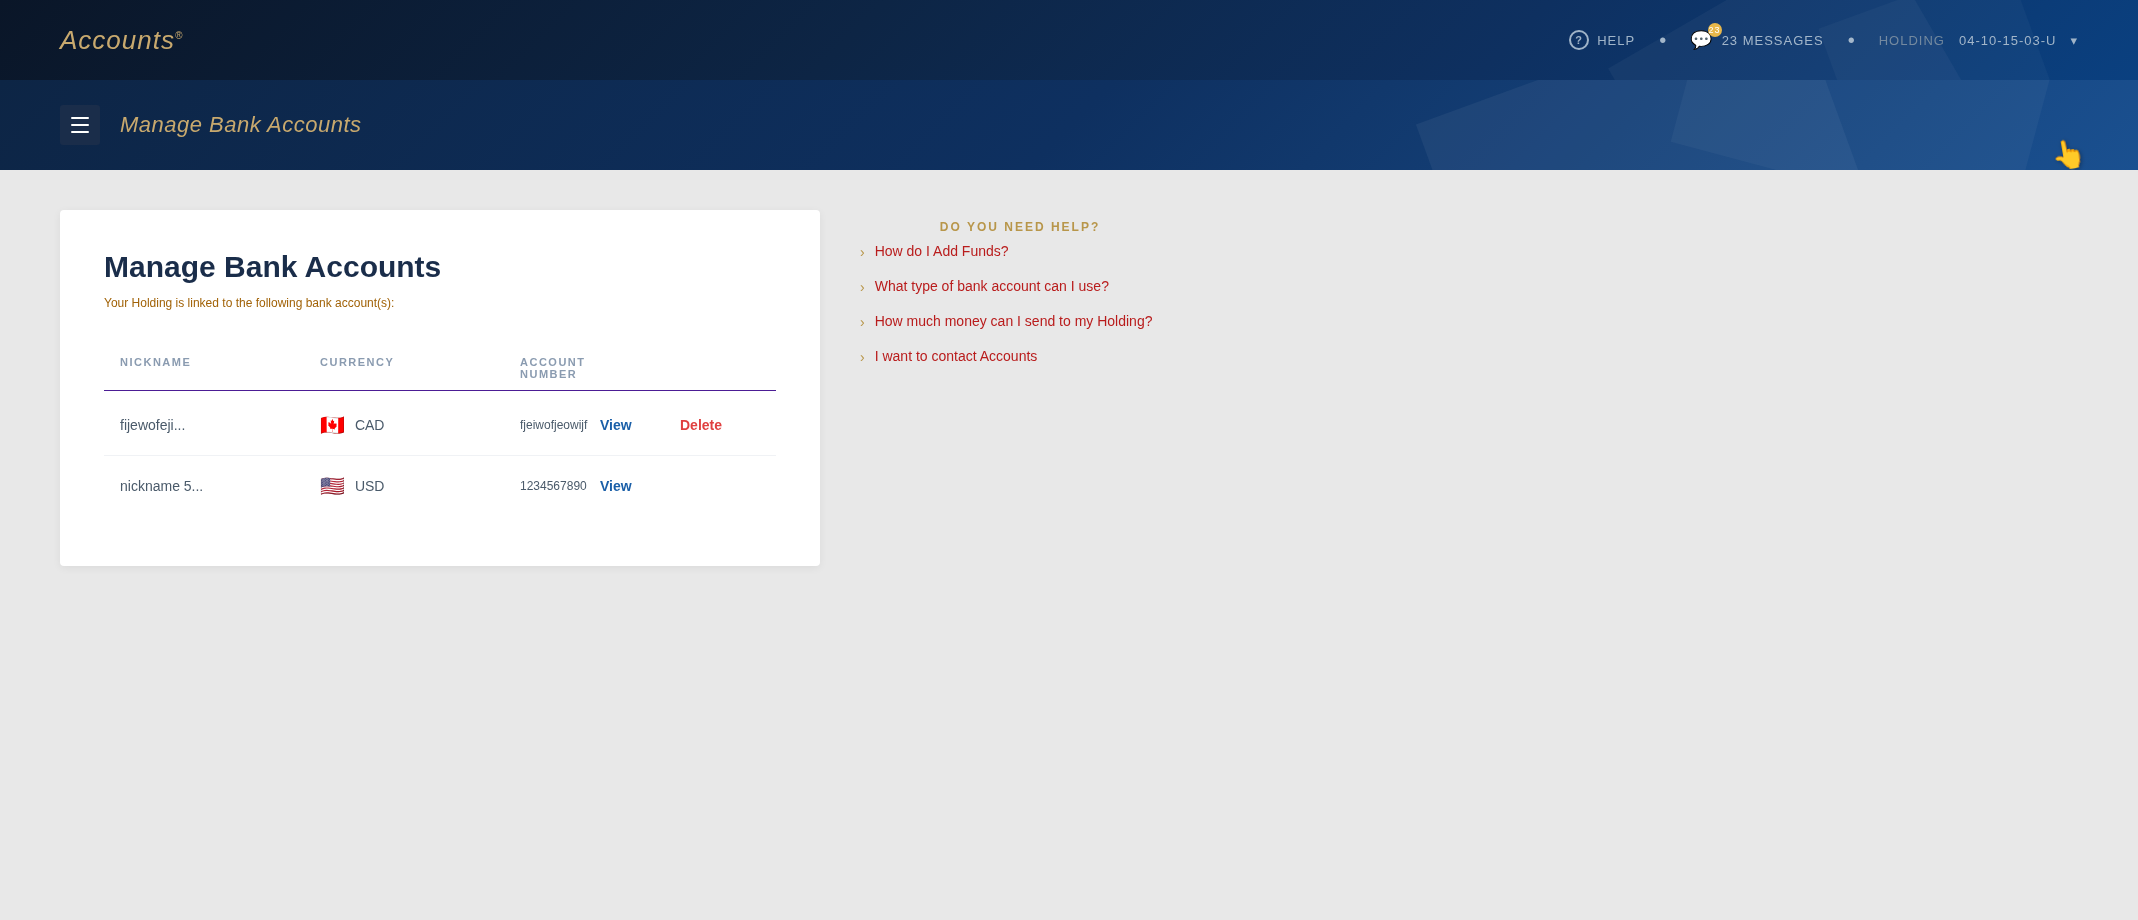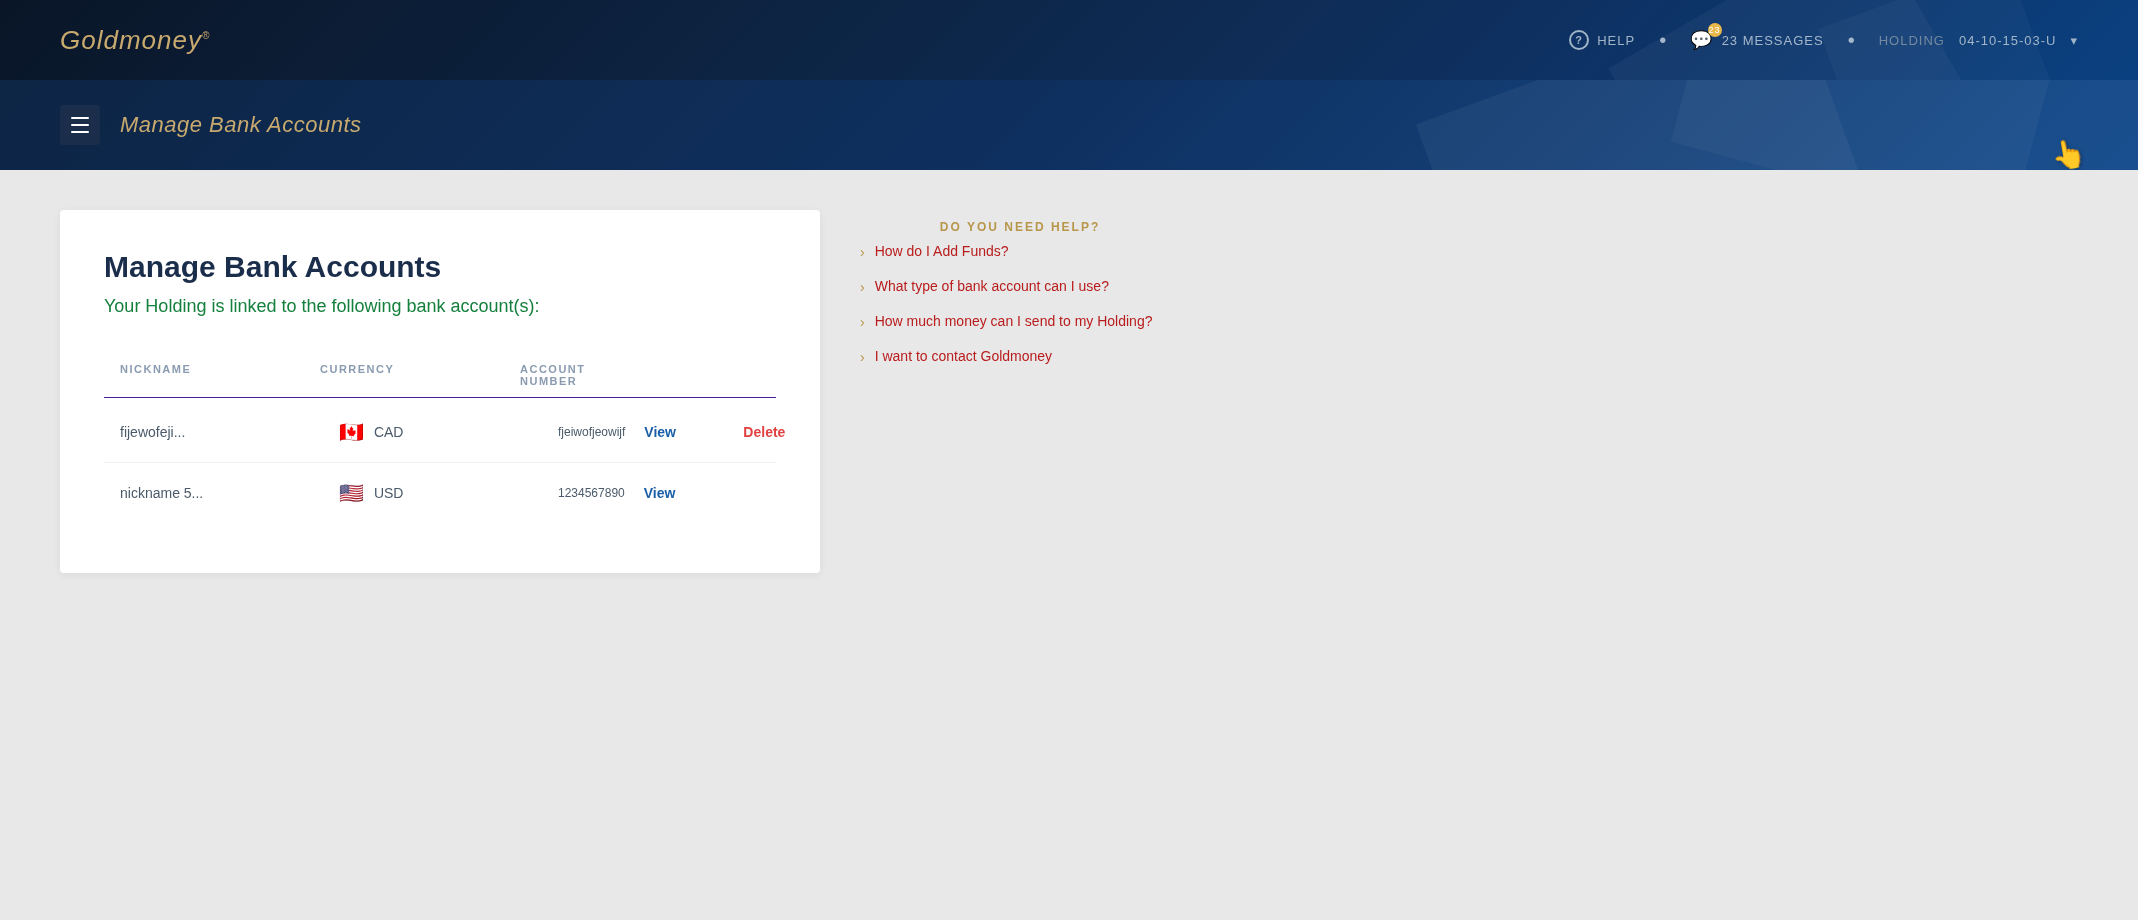--- a/index.html
+++ b/index.html
@@ -216,22 +216,22 @@
       max-width: 760px;
       box-shadow: 0 2px 8px rgba(0,0,0,0.06);
     }
     .panel-title {
       font-size: 30px;
       font-weight: 700;
       color: #1a2d4a;
       margin-bottom: 12px;
     }
     .panel-subtitle {
-      font-size: 18px;
-      color: #15803d;
+      font-size: 12px;
+      color: #a16207;
       margin-bottom: 36px;
     }
     .table-header {
       display: grid;
       grid-template-columns: 200px 200px 1fr 80px 80px;
       padding: 10px 16px;
       border-bottom: 1px solid #4c1d95;
       margin-bottom: 4px;
     }
     .table-header span {
@@ -240,21 +240,20 @@
       color: #8a9bb0;
       letter-spacing: 1.5px;
       text-transform: uppercase;
     }
     .table-row {
       display: grid;
       grid-template-columns: 200px 200px 1fr 80px 80px;
       padding: 18px 16px;
       align-items: center;
       border-bottom: 1px solid #f0f2f5;
-      gap: 19px;
     }
     .table-row:last-child {
       border-bottom: none;
     }
     .cell-nickname {
       font-size: 14px;
       color: #4a5a6a;
     }
     .cell-currency {
       display: flex;
@@ -314,21 +313,21 @@
       font-size: 14px;
       color: #b91c1c;
       font-weight: 400;
     }
   </style>
 </head>
 <body>
 
 <nav class="top-nav">
   <div class="logo">
-    <span>Goldmoney</span><sup>®</sup>
+    <span>Accounts</span><sup>®</sup>
   </div>
   <div class="nav-right">
     <div class="nav-help">
       <div class="help-circle">?</div>
       <span>HELP</span>
     </div>
     <span class="nav-dot">•</span>
     <div class="nav-messages">
       <div class="msg-icon">
         💬
@@ -407,17 +406,17 @@
       <span class="help-item-text">What type of bank account can I use?</span>
     </div>
 
     <div class="help-item">
       <span class="help-chevron">›</span>
       <span class="help-item-text">How much money can I send to my Holding?</span>
     </div>
 
     <div class="help-item">
       <span class="help-chevron">›</span>
-      <span class="help-item-text">I want to contact Goldmoney</span>
+      <span class="help-item-text">I want to contact Accounts</span>
     </div>
   </div>
 
 </div>
 
 </body></html>

